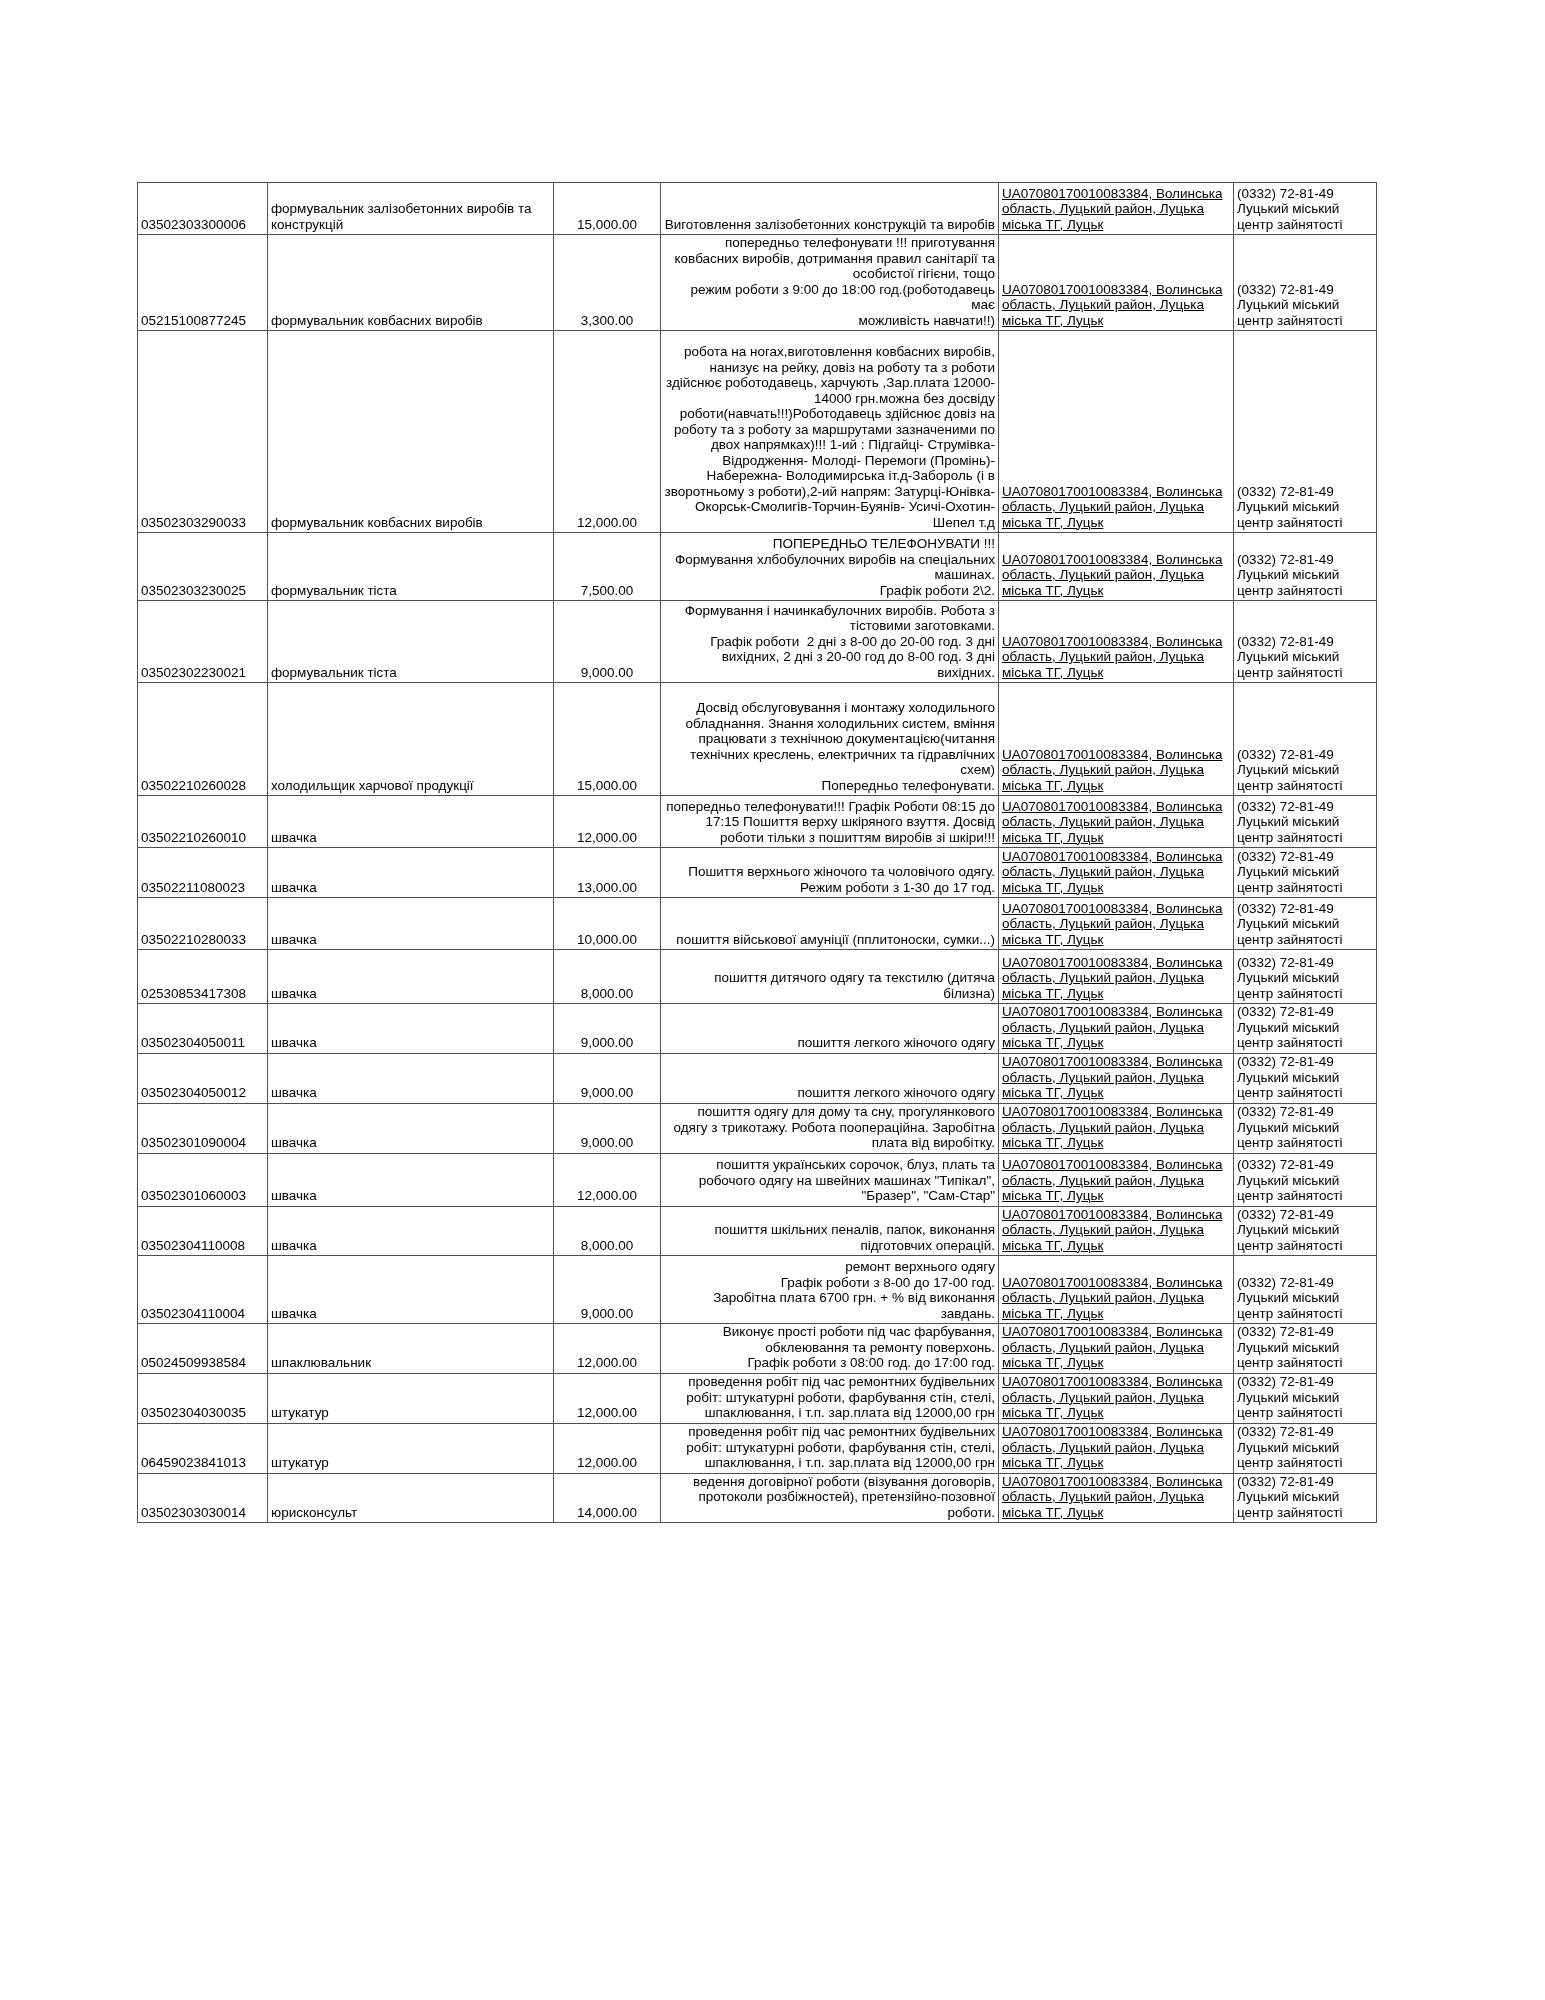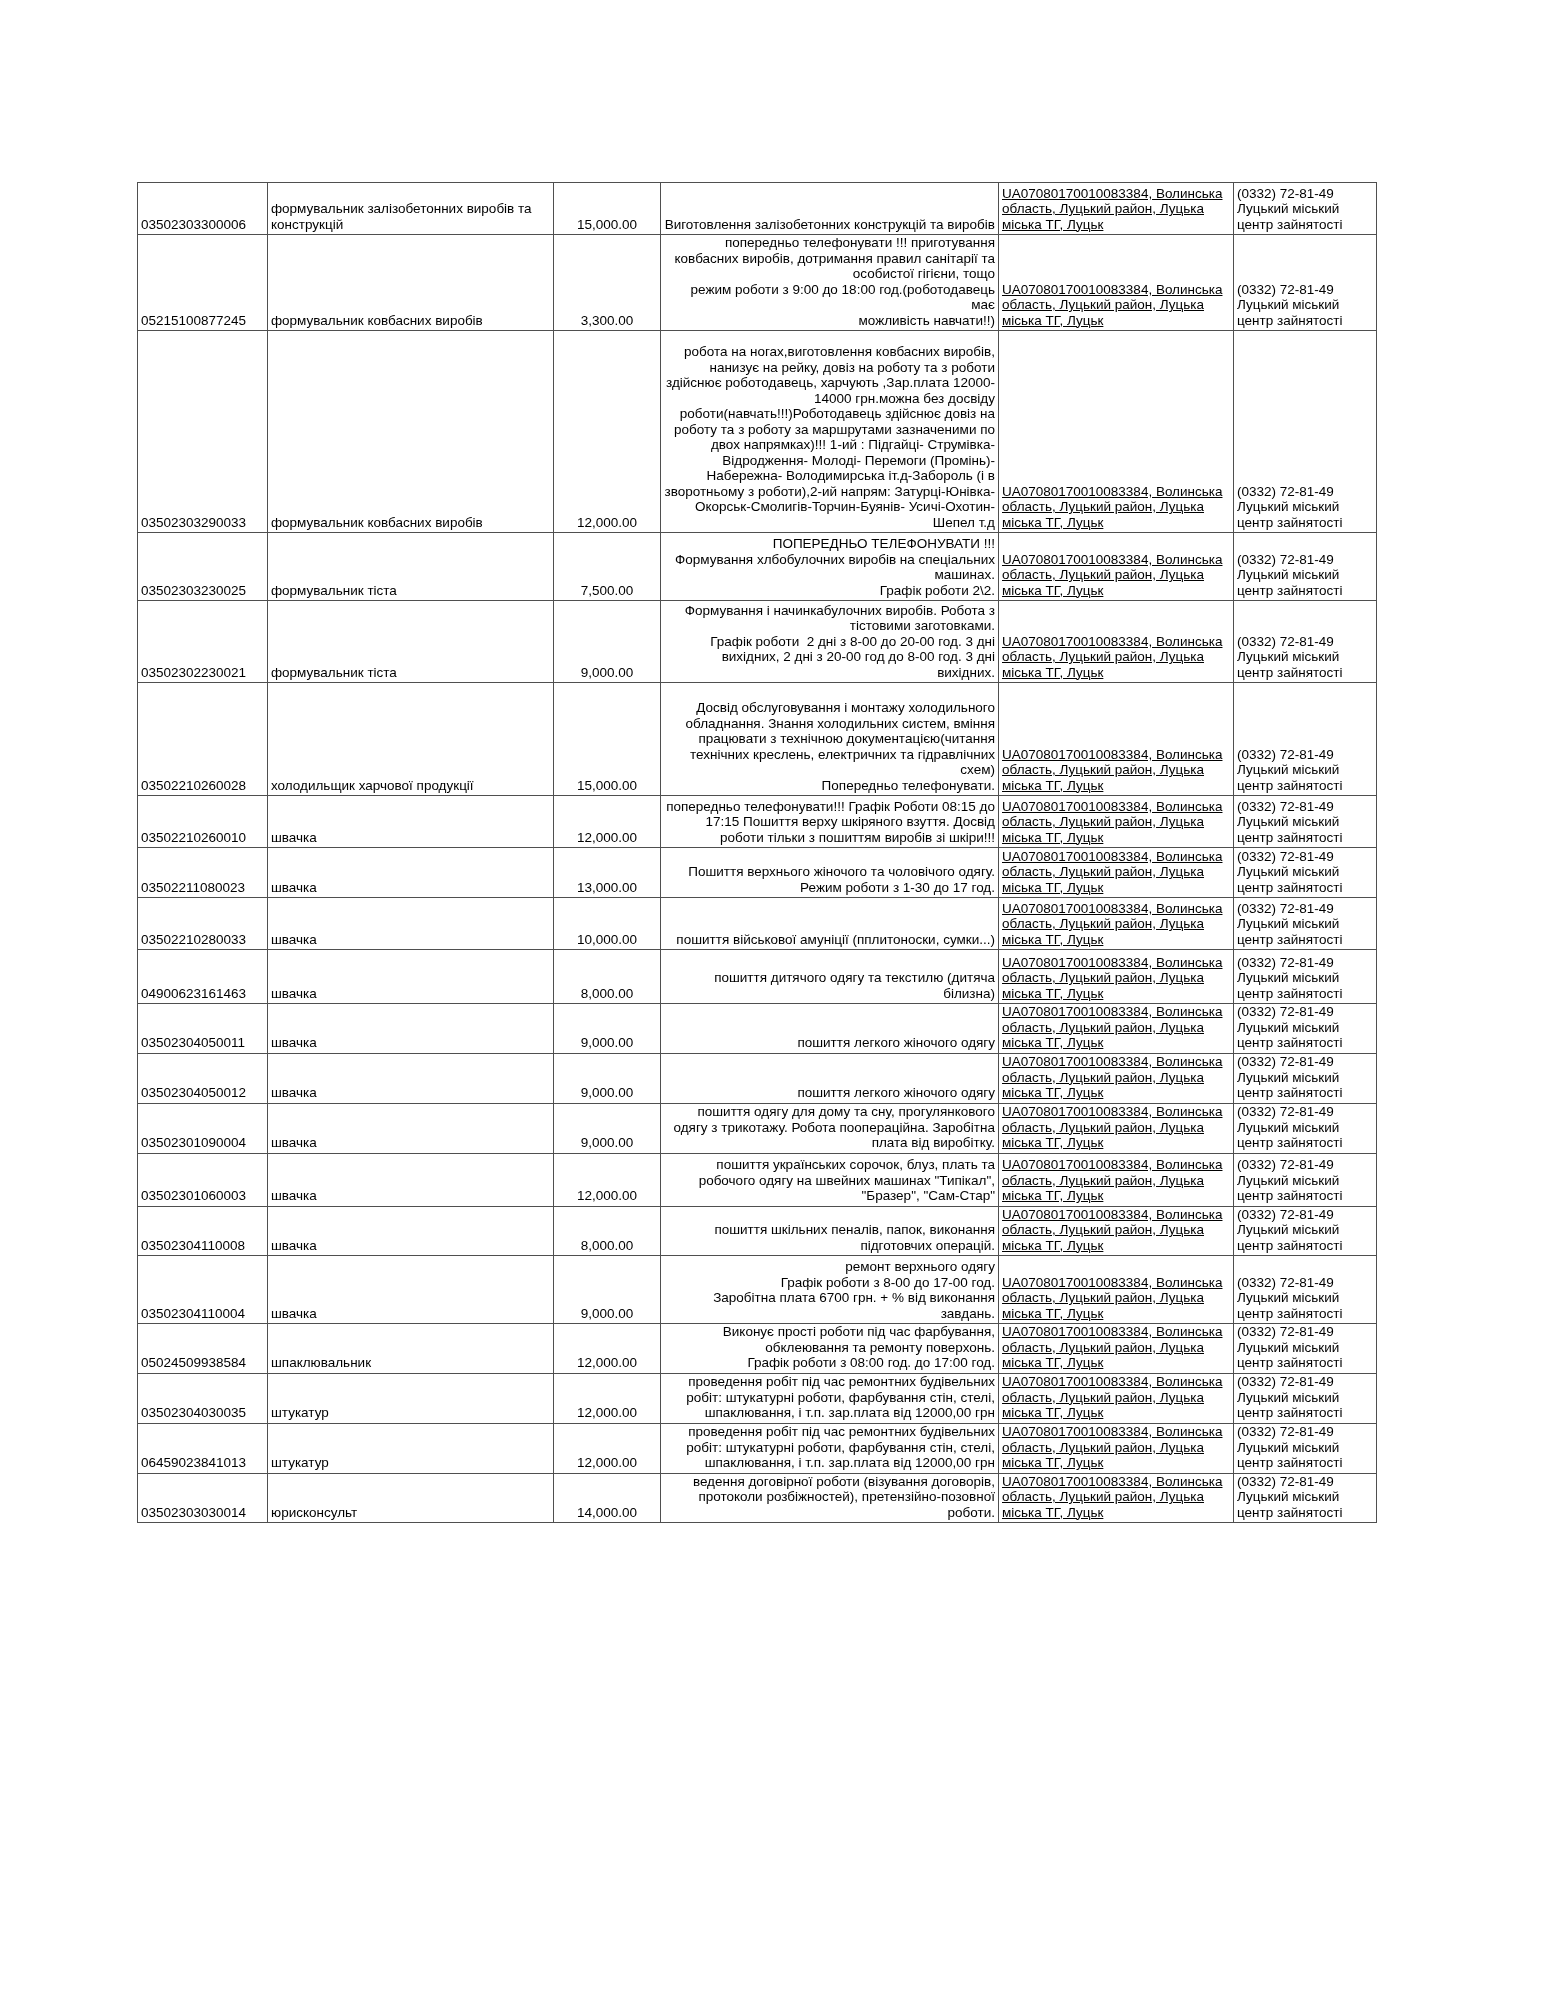--- a/index.html
+++ b/index.html
@@ -186,21 +186,21 @@
           <td class="c-salary">10,000.00</td>
           <td class="c-description">пошиття військової амуніції (пплитоноски, сумки...)</td>
           <td class="c-address">UA07080170010083384, Волинська
 область, Луцький район, Луцька
 міська ТГ, Луцьк</td>
           <td class="c-contact">(0332) 72-81-49
 Луцький міський
 центр зайнятості</td>
         </tr>
         <tr style="height: 54px;">
-          <td class="c-id">04900623161463</td>
+          <td class="c-id">02530853417308</td>
           <td class="c-title">швачка</td>
           <td class="c-salary">8,000.00</td>
           <td class="c-description">пошиття дитячого одягу та текстилю (дитяча білизна)</td>
           <td class="c-address">UA07080170010083384, Волинська
 область, Луцький район, Луцька
 міська ТГ, Луцьк</td>
           <td class="c-contact">(0332) 72-81-49
 Луцький міський
 центр зайнятості</td>
         </tr>

